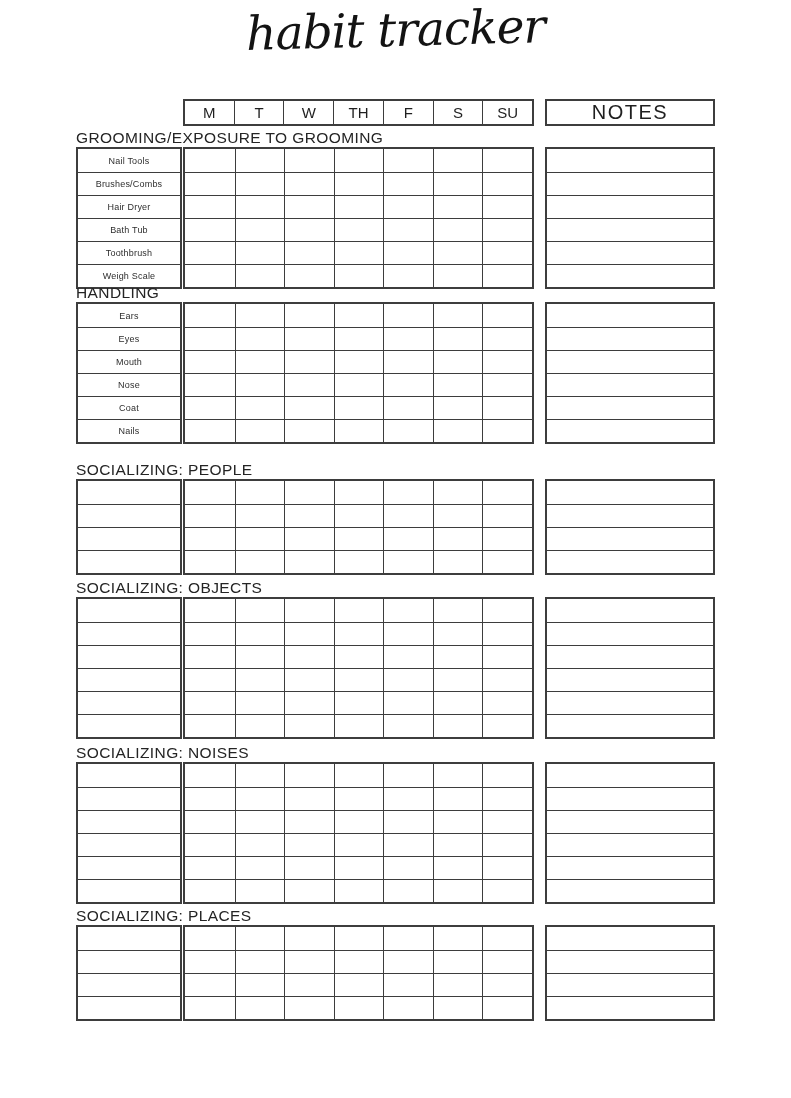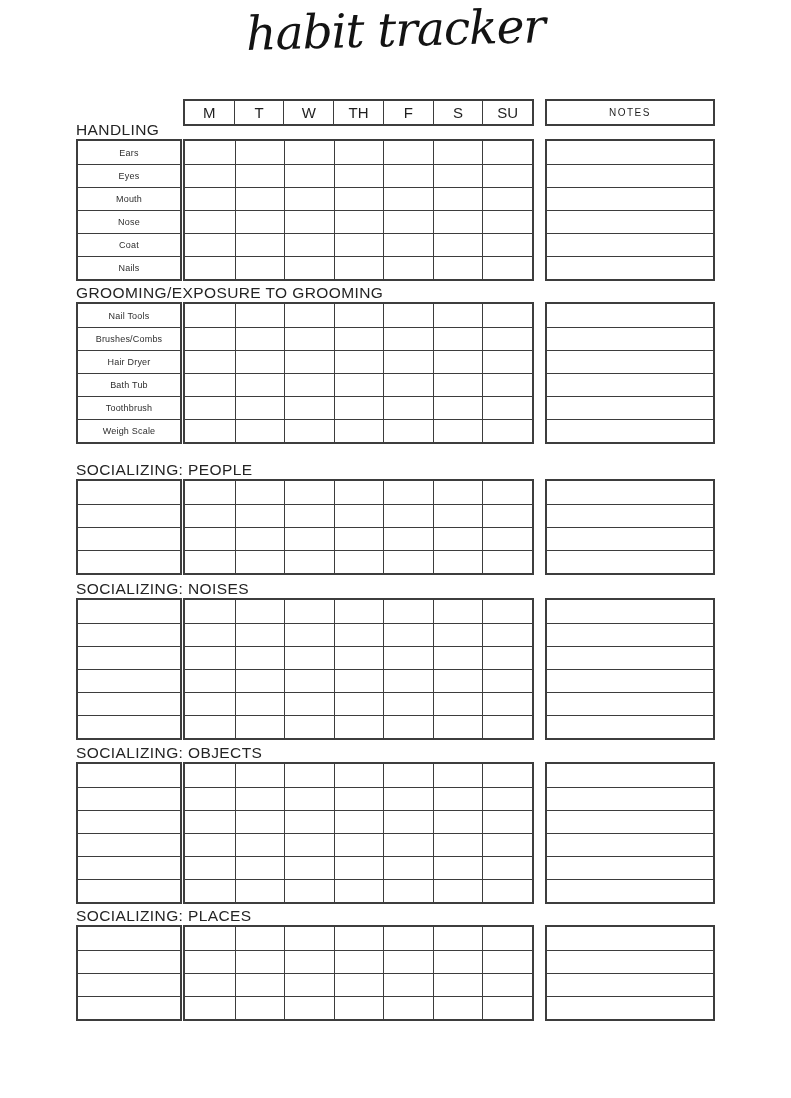--- a/index.html
+++ b/index.html
@@ -36,21 +36,21 @@
   .day-header-cell{
     flex:1;display:flex;align-items:center;justify-content:center;
     font-size:15px;color:var(--text);
     border-left:1px solid var(--border);
   }
   .day-header-cell:first-child{border-left:none;}
   .notes-header{
     width:170px;height:27px;box-sizing:border-box;margin-left:11px;
     border:2px solid var(--border);
     display:flex;align-items:center;justify-content:center;
-    font-size:10px;letter-spacing:1.5px;color:var(--text);
+    font-size:20px;letter-spacing:1.5px;color:var(--text);
   }
   .section-title{
     font-size:15.5px;line-height:19px;height:19px;
     letter-spacing:0.4px;color:#242424;
     white-space:nowrap;
   }
   .section-body{display:flex;align-items:flex-start;}
   .label-col{
     width:106px;box-sizing:border-box;
     border:2px solid var(--border);
@@ -107,20 +107,85 @@
           <div class="day-header-cell">T</div>
           <div class="day-header-cell">W</div>
           <div class="day-header-cell">TH</div>
           <div class="day-header-cell">F</div>
           <div class="day-header-cell">S</div>
           <div class="day-header-cell">SU</div>
         </div>
       <div class="notes-header">NOTES</div>
     </div>
     <div>
+        <div class="section s1">
+          <div class="section-title">GROOMING/EXPOSURE TO GROOMING</div>
+          <div class="section-body">
+            <div class="label-col">
+              <div class="label-cell">Nail Tools</div>
+              <div class="label-cell">Brushes/Combs</div>
+              <div class="label-cell">Hair Dryer</div>
+              <div class="label-cell">Bath Tub</div>
+              <div class="label-cell">Toothbrush</div>
+              <div class="label-cell">Weigh Scale</div>
+            </div>
+            <div class="day-grid">
+              <div class="day-cell first-col first-row"></div>
+              <div class="day-cell first-row"></div>
+              <div class="day-cell first-row"></div>
+              <div class="day-cell first-row"></div>
+              <div class="day-cell first-row"></div>
+              <div class="day-cell first-row"></div>
+              <div class="day-cell first-row"></div>
+              <div class="day-cell first-col"></div>
+              <div class="day-cell"></div>
+              <div class="day-cell"></div>
+              <div class="day-cell"></div>
+              <div class="day-cell"></div>
+              <div class="day-cell"></div>
+              <div class="day-cell"></div>
+              <div class="day-cell first-col"></div>
+              <div class="day-cell"></div>
+              <div class="day-cell"></div>
+              <div class="day-cell"></div>
+              <div class="day-cell"></div>
+              <div class="day-cell"></div>
+              <div class="day-cell"></div>
+              <div class="day-cell first-col"></div>
+              <div class="day-cell"></div>
+              <div class="day-cell"></div>
+              <div class="day-cell"></div>
+              <div class="day-cell"></div>
+              <div class="day-cell"></div>
+              <div class="day-cell"></div>
+              <div class="day-cell first-col"></div>
+              <div class="day-cell"></div>
+              <div class="day-cell"></div>
+              <div class="day-cell"></div>
+              <div class="day-cell"></div>
+              <div class="day-cell"></div>
+              <div class="day-cell"></div>
+              <div class="day-cell first-col"></div>
+              <div class="day-cell"></div>
+              <div class="day-cell"></div>
+              <div class="day-cell"></div>
+              <div class="day-cell"></div>
+              <div class="day-cell"></div>
+              <div class="day-cell"></div>
+            </div>
+            <div class="notes-col">
+              <div class="notes-row"></div>
+              <div class="notes-row"></div>
+              <div class="notes-row"></div>
+              <div class="notes-row"></div>
+              <div class="notes-row"></div>
+              <div class="notes-row"></div>
+            </div>
+          </div>
+        </div>
         <div class="section s0">
           <div class="section-title">HANDLING</div>
           <div class="section-body">
             <div class="label-col">
               <div class="label-cell">Ears</div>
               <div class="label-cell">Eyes</div>
               <div class="label-cell">Mouth</div>
               <div class="label-cell">Nose</div>
               <div class="label-cell">Coat</div>
               <div class="label-cell">Nails</div>
@@ -172,85 +237,20 @@
             <div class="notes-col">
               <div class="notes-row"></div>
               <div class="notes-row"></div>
               <div class="notes-row"></div>
               <div class="notes-row"></div>
               <div class="notes-row"></div>
               <div class="notes-row"></div>
             </div>
           </div>
         </div>
-        <div class="section s1">
-          <div class="section-title">GROOMING/EXPOSURE TO GROOMING</div>
-          <div class="section-body">
-            <div class="label-col">
-              <div class="label-cell">Nail Tools</div>
-              <div class="label-cell">Brushes/Combs</div>
-              <div class="label-cell">Hair Dryer</div>
-              <div class="label-cell">Bath Tub</div>
-              <div class="label-cell">Toothbrush</div>
-              <div class="label-cell">Weigh Scale</div>
-            </div>
-            <div class="day-grid">
-              <div class="day-cell first-col first-row"></div>
-              <div class="day-cell first-row"></div>
-              <div class="day-cell first-row"></div>
-              <div class="day-cell first-row"></div>
-              <div class="day-cell first-row"></div>
-              <div class="day-cell first-row"></div>
-              <div class="day-cell first-row"></div>
-              <div class="day-cell first-col"></div>
-              <div class="day-cell"></div>
-              <div class="day-cell"></div>
-              <div class="day-cell"></div>
-              <div class="day-cell"></div>
-              <div class="day-cell"></div>
-              <div class="day-cell"></div>
-              <div class="day-cell first-col"></div>
-              <div class="day-cell"></div>
-              <div class="day-cell"></div>
-              <div class="day-cell"></div>
-              <div class="day-cell"></div>
-              <div class="day-cell"></div>
-              <div class="day-cell"></div>
-              <div class="day-cell first-col"></div>
-              <div class="day-cell"></div>
-              <div class="day-cell"></div>
-              <div class="day-cell"></div>
-              <div class="day-cell"></div>
-              <div class="day-cell"></div>
-              <div class="day-cell"></div>
-              <div class="day-cell first-col"></div>
-              <div class="day-cell"></div>
-              <div class="day-cell"></div>
-              <div class="day-cell"></div>
-              <div class="day-cell"></div>
-              <div class="day-cell"></div>
-              <div class="day-cell"></div>
-              <div class="day-cell first-col"></div>
-              <div class="day-cell"></div>
-              <div class="day-cell"></div>
-              <div class="day-cell"></div>
-              <div class="day-cell"></div>
-              <div class="day-cell"></div>
-              <div class="day-cell"></div>
-            </div>
-            <div class="notes-col">
-              <div class="notes-row"></div>
-              <div class="notes-row"></div>
-              <div class="notes-row"></div>
-              <div class="notes-row"></div>
-              <div class="notes-row"></div>
-              <div class="notes-row"></div>
-            </div>
-          </div>
-        </div>
         <div class="section s2">
           <div class="section-title">SOCIALIZING: PEOPLE</div>
           <div class="section-body">
             <div class="label-col">
               <div class="label-cell"></div>
               <div class="label-cell"></div>
               <div class="label-cell"></div>
               <div class="label-cell"></div>
             </div>
             <div class="day-grid">
@@ -284,87 +284,87 @@
               <div class="day-cell"></div>
             </div>
             <div class="notes-col">
               <div class="notes-row"></div>
               <div class="notes-row"></div>
               <div class="notes-row"></div>
               <div class="notes-row"></div>
             </div>
           </div>
         </div>
+        <div class="section s3">
+          <div class="section-title">SOCIALIZING: OBJECTS</div>
+          <div class="section-body">
+            <div class="label-col">
+              <div class="label-cell"></div>
+              <div class="label-cell"></div>
+              <div class="label-cell"></div>
+              <div class="label-cell"></div>
+              <div class="label-cell"></div>
+              <div class="label-cell"></div>
+            </div>
+            <div class="day-grid">
+              <div class="day-cell first-col first-row"></div>
+              <div class="day-cell first-row"></div>
+              <div class="day-cell first-row"></div>
+              <div class="day-cell first-row"></div>
+              <div class="day-cell first-row"></div>
+              <div class="day-cell first-row"></div>
+              <div class="day-cell first-row"></div>
+              <div class="day-cell first-col"></div>
+              <div class="day-cell"></div>
+              <div class="day-cell"></div>
+              <div class="day-cell"></div>
+              <div class="day-cell"></div>
+              <div class="day-cell"></div>
+              <div class="day-cell"></div>
+              <div class="day-cell first-col"></div>
+              <div class="day-cell"></div>
+              <div class="day-cell"></div>
+              <div class="day-cell"></div>
+              <div class="day-cell"></div>
+              <div class="day-cell"></div>
+              <div class="day-cell"></div>
+              <div class="day-cell first-col"></div>
+              <div class="day-cell"></div>
+              <div class="day-cell"></div>
+              <div class="day-cell"></div>
+              <div class="day-cell"></div>
+              <div class="day-cell"></div>
+              <div class="day-cell"></div>
+              <div class="day-cell first-col"></div>
+              <div class="day-cell"></div>
+              <div class="day-cell"></div>
+              <div class="day-cell"></div>
+              <div class="day-cell"></div>
+              <div class="day-cell"></div>
+              <div class="day-cell"></div>
+              <div class="day-cell first-col"></div>
+              <div class="day-cell"></div>
+              <div class="day-cell"></div>
+              <div class="day-cell"></div>
+              <div class="day-cell"></div>
+              <div class="day-cell"></div>
+              <div class="day-cell"></div>
+            </div>
+            <div class="notes-col">
+              <div class="notes-row"></div>
+              <div class="notes-row"></div>
+              <div class="notes-row"></div>
+              <div class="notes-row"></div>
+              <div class="notes-row"></div>
+              <div class="notes-row"></div>
+            </div>
+          </div>
+        </div>
         <div class="section s4">
           <div class="section-title">SOCIALIZING: NOISES</div>
-          <div class="section-body">
-            <div class="label-col">
-              <div class="label-cell"></div>
-              <div class="label-cell"></div>
-              <div class="label-cell"></div>
-              <div class="label-cell"></div>
-              <div class="label-cell"></div>
-              <div class="label-cell"></div>
-            </div>
-            <div class="day-grid">
-              <div class="day-cell first-col first-row"></div>
-              <div class="day-cell first-row"></div>
-              <div class="day-cell first-row"></div>
-              <div class="day-cell first-row"></div>
-              <div class="day-cell first-row"></div>
-              <div class="day-cell first-row"></div>
-              <div class="day-cell first-row"></div>
-              <div class="day-cell first-col"></div>
-              <div class="day-cell"></div>
-              <div class="day-cell"></div>
-              <div class="day-cell"></div>
-              <div class="day-cell"></div>
-              <div class="day-cell"></div>
-              <div class="day-cell"></div>
-              <div class="day-cell first-col"></div>
-              <div class="day-cell"></div>
-              <div class="day-cell"></div>
-              <div class="day-cell"></div>
-              <div class="day-cell"></div>
-              <div class="day-cell"></div>
-              <div class="day-cell"></div>
-              <div class="day-cell first-col"></div>
-              <div class="day-cell"></div>
-              <div class="day-cell"></div>
-              <div class="day-cell"></div>
-              <div class="day-cell"></div>
-              <div class="day-cell"></div>
-              <div class="day-cell"></div>
-              <div class="day-cell first-col"></div>
-              <div class="day-cell"></div>
-              <div class="day-cell"></div>
-              <div class="day-cell"></div>
-              <div class="day-cell"></div>
-              <div class="day-cell"></div>
-              <div class="day-cell"></div>
-              <div class="day-cell first-col"></div>
-              <div class="day-cell"></div>
-              <div class="day-cell"></div>
-              <div class="day-cell"></div>
-              <div class="day-cell"></div>
-              <div class="day-cell"></div>
-              <div class="day-cell"></div>
-            </div>
-            <div class="notes-col">
-              <div class="notes-row"></div>
-              <div class="notes-row"></div>
-              <div class="notes-row"></div>
-              <div class="notes-row"></div>
-              <div class="notes-row"></div>
-              <div class="notes-row"></div>
-            </div>
-          </div>
-        </div>
-        <div class="section s3">
-          <div class="section-title">SOCIALIZING: OBJECTS</div>
           <div class="section-body">
             <div class="label-col">
               <div class="label-cell"></div>
               <div class="label-cell"></div>
               <div class="label-cell"></div>
               <div class="label-cell"></div>
               <div class="label-cell"></div>
               <div class="label-cell"></div>
             </div>
             <div class="day-grid">

